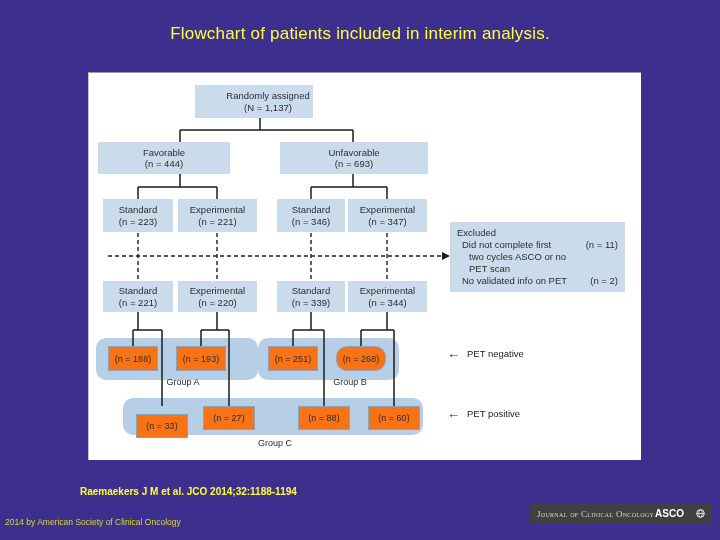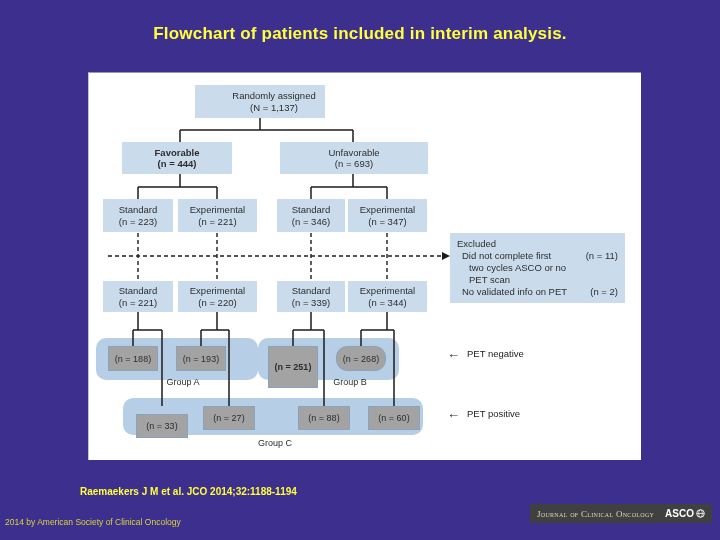--- a/index.html
+++ b/index.html
@@ -1,62 +1,62 @@
 <!DOCTYPE html>
 <html><head>
 <meta charset="utf-8">
 <style>
   html,body{margin:0;padding:0;background:#222;}
   .slide{position:relative;width:720px;height:540px;background:#3c2f8e;overflow:hidden;
          font-family:"Liberation Sans",sans-serif;}
   .panel{position:absolute;left:88px;top:72px;width:553px;height:388px;background:#ffffff;
          border-top:1px solid #9a9a9a;border-left:1px solid #c5c5c5;box-sizing:border-box;}
   .slide-title{position:absolute;left:0;top:24px;width:720px;text-align:center;
-         color:#ffff3b;font-size:17px;font-weight:bold;letter-spacing:0.2px;}
+         color:#ffff3b;font-size:17px;font-weight:normal;letter-spacing:0.2px;}
   .node{position:absolute;background:#cadcec;color:#2d2d2d;font-size:9.5px;line-height:11.5px;
         display:flex;flex-direction:column;align-items:center;justify-content:center;
         text-align:center;box-sizing:border-box;}
   .node-excluded{position:absolute;background:#cadcec;color:#2d2d2d;font-size:9.5px;line-height:12px;
         padding:5px 7px;box-sizing:border-box;}
   .ex-row{display:flex;justify-content:space-between;}
   .ind1{padding-left:5px;}
   .ind2{padding-left:12px;}
   .group{position:absolute;background:#b7cfe6;border-radius:10px;}
-  .mini{position:absolute;background:#a3a3a3;border:1px solid #8aa2ba;color:#2d2d2d;
+  .mini{position:absolute;background:#f97316;border:1px solid #8aa2ba;color:#2d2d2d;
         font-size:9px;display:flex;align-items:center;justify-content:center;box-sizing:border-box;}
   .group-label{position:absolute;width:60px;text-align:center;font-size:9px;color:#2d2d2d;}
   .pet{position:absolute;display:flex;align-items:center;gap:7px;color:#1c1c1c;font-size:9.5px;}
   .pet .arr{font-size:13px;font-weight:bold;line-height:10px;}
   .connectors{position:absolute;left:0;top:0;pointer-events:none;}
   .citation{position:absolute;left:80px;top:486px;color:#ffff3b;font-size:10px;font-weight:bold;}
   .copyright{position:absolute;left:5px;top:517px;color:#d9d33c;font-size:8.5px;}
   .logobar{position:absolute;left:530px;top:504px;width:182px;height:19px;background:#404040;
         display:flex;align-items:center;justify-content:space-between;padding:0 7px;box-sizing:border-box;}
   .journal{font-family:"Liberation Serif",serif;font-variant:small-caps;font-size:9px;
         color:#ddd6c0;letter-spacing:0.3px;white-space:nowrap;}
-  .asco{display:flex;align-items:center;gap:2px;color:#ffffff;font-weight:bold;font-size:10px;}
+  .asco{display:flex;align-items:center;gap:12px;color:#ffffff;font-weight:bold;font-size:10px;}
 </style>
 </head>
 <body>
 
 <div class="slide">
 
   <div class="slide-title">Flowchart of patients included in interim analysis.</div>
 
   <div class="panel"></div>
 
   <div class="group" style="left:96px;top:338px;width:162px;height:42px;"></div>
   <div class="group" style="left:258px;top:338px;width:141px;height:42px;"></div>
   <div class="group" style="left:123px;top:398px;width:300px;height:37px;"></div>
 
-  <div class="node" style="left:195px;top:85px;width:130px;height:33px;padding-left:28px;">
+  <div class="node" style="left:195px;top:85px;width:118px;height:33px;padding-left:28px;">
     <div>Randomly assigned</div>
     <div>(N = 1,137)</div>
   </div>
-  <div class="node" style="left:122px;top:142px;width:110px;height:32px;font-weight:bold;">
+  <div class="node" style="left:98px;top:142px;width:132px;height:32px;">
     <div>Favorable</div>
     <div>(n = 444)</div>
   </div>
   <div class="node" style="left:280px;top:142px;width:148px;height:32px;">
     <div>Unfavorable</div>
     <div>(n = 693)</div>
   </div>
 
   <div class="node" style="left:103px;top:199px;width:70px;height:33px;">
     <div>Standard</div>
@@ -68,21 +68,21 @@
   </div>
   <div class="node" style="left:277px;top:199px;width:68px;height:33px;">
     <div>Standard</div>
     <div>(n = 346)</div>
   </div>
   <div class="node" style="left:348px;top:199px;width:79px;height:33px;">
     <div>Experimental</div>
     <div>(n = 347)</div>
   </div>
 
-  <div class="node-excluded" style="left:450px;top:222px;width:175px;height:70px;margin-top:11px;">
+  <div class="node-excluded" style="left:450px;top:222px;width:175px;height:70px;">
     <div>Excluded</div>
     <div class="ex-row ind1">
       <span>Did not complete first</span>
       <span>(n = 11)</span>
     </div>
     <div class="ind2">two cycles ASCO or no</div>
     <div class="ind2">PET scan</div>
     <div class="ex-row ind1">
       <span>No validated info on PET</span>
       <span>(n = 2)</span>
@@ -105,21 +105,21 @@
     <div>Experimental</div>
     <div>(n = 344)</div>
   </div>
 
   <div class="mini" style="left:108px;top:346px;width:50px;height:25px;">
     <span>(n = 188)</span>
     </div>
   <div class="mini" style="left:176px;top:346px;width:50px;height:25px;">
     <span>(n = 193)</span>
     </div>
-  <div class="mini" style="left:268px;top:346px;width:50px;height:42px;font-weight:bold;">
+  <div class="mini" style="left:268px;top:346px;width:50px;height:25px;">
     <span>(n = 251)</span>
     </div>
   <div class="mini" style="left:336px;top:346px;width:50px;height:25px;border-radius:11px;">
     <span>(n = 268)</span>
     </div>
 
   <div class="mini" style="left:136px;top:406px;width:52px;height:24px;margin-top:8px;">
     <span>(n = 33)</span>
     </div>
   <div class="mini" style="left:203px;top:406px;width:52px;height:24px;">

